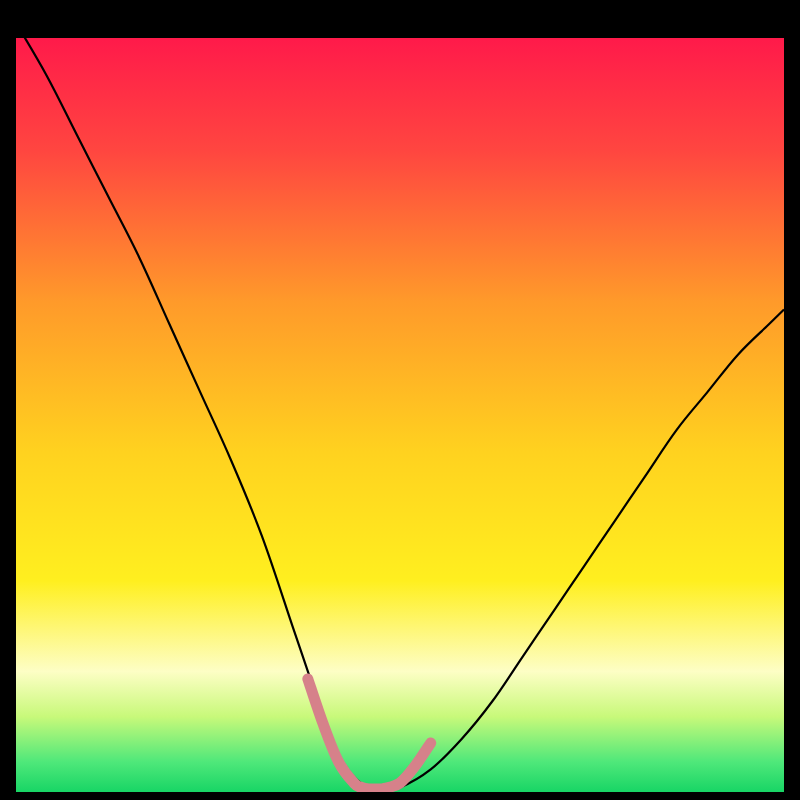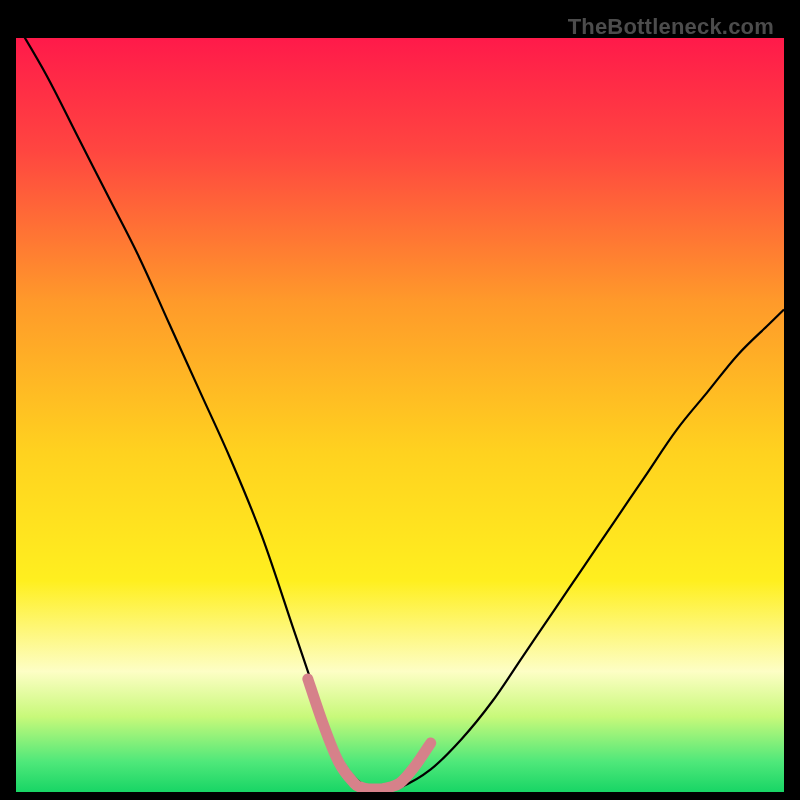--- a/index.html
+++ b/index.html
@@ -36,21 +36,20 @@
     letter-spacing: 0.2px;
     user-select: none;
   }
   svg { display: block; }
 </style>
 </head>
 <body>
 
 <div class="frame">
 
-  <div class="watermark">TheBottleneck.com</div>
 
   <div class="plot">
     <svg id="chart-svg" width="768" height="754" viewBox="0 0 768 754">
       <defs>
         <linearGradient id="bg-grad" x1="0" y1="0" x2="0" y2="1">
             <stop offset="0%" stop-color="#ff1a4a"></stop>
             <stop offset="15%" stop-color="#ff4640"></stop>
             <stop offset="35%" stop-color="#ff9a2a"></stop>
             <stop offset="55.00000000000001%" stop-color="#ffd21f"></stop>
             <stop offset="72%" stop-color="#ffef1f"></stop>

